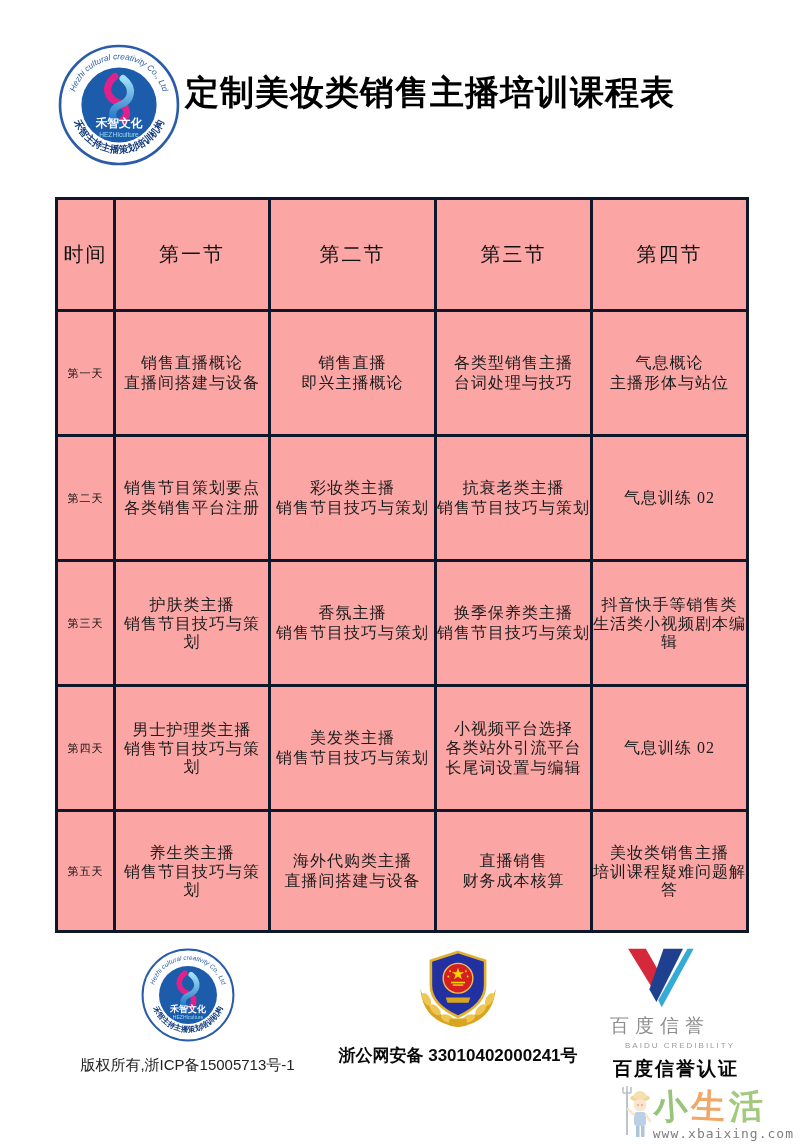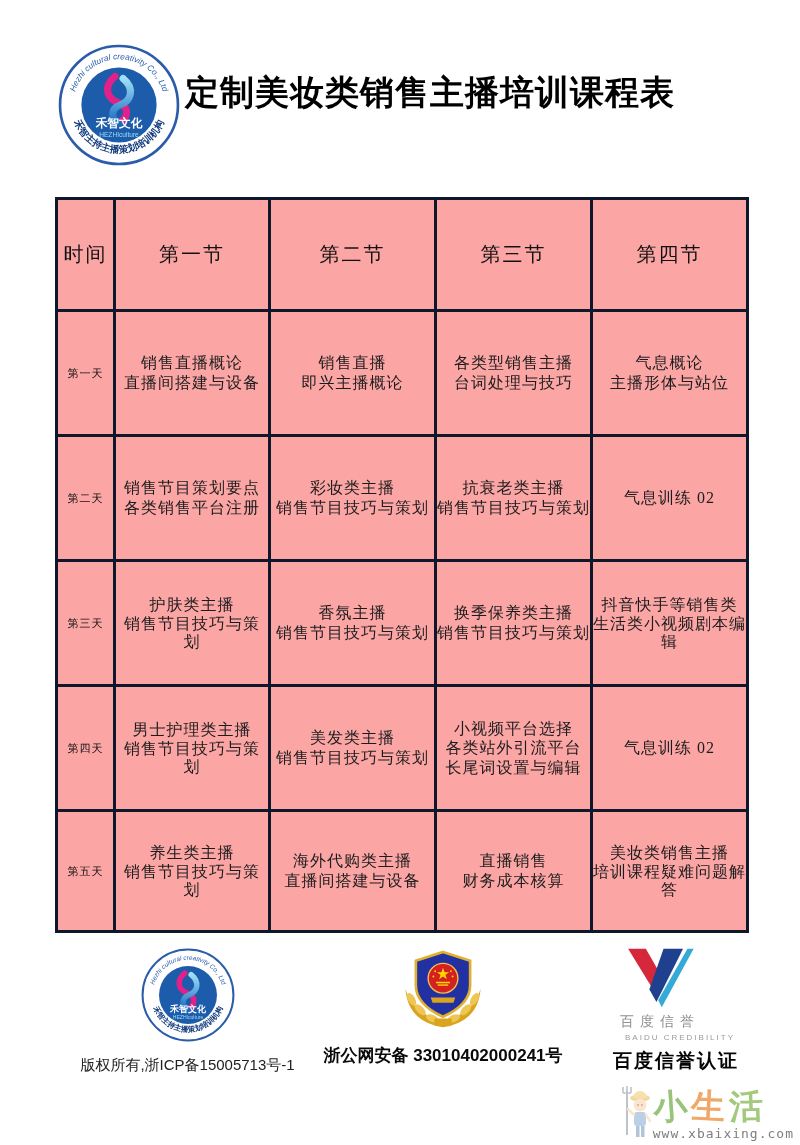--- a/index.html
+++ b/index.html
@@ -53,36 +53,36 @@
   table.schedule tbody tr:last-child { height: 121px; }
   th.col-h { font-size: 20px; color: #111111; letter-spacing: 2px; }
   td.day-cell { font-size: 11px; color: #111111; letter-spacing: 1px; }
   td.course-cell { font-size: 16px; color: #1c1c1c; }
   .cell-line { margin: 2px 0; letter-spacing: 1px; line-height: 1.1; }
 
   
   .footer { position: absolute; left: 0; top: 945px; width: 800px; height: 130px; }
   .f-col { position: absolute; display: flex; flex-direction: column; align-items: center; }
   .f-left  { left: 85px;  width: 205px; top: 3px; }
-  .f-mid   { left: 328px; width: 230px; top: 0px; }
+  .f-mid   { left: 343px; width: 230px; top: 0px; }
   .f-right { left: 585px; width: 150px; top: 2px; }
   .copyright-text {
     margin-top: 14px;
     font-family: "Liberation Sans", "DejaVu Sans", sans-serif;
     font-size: 15px; color: #222222; white-space: nowrap;
   }
   .police-record-text {
     margin-top: 15px;
     font-family: "Liberation Sans", "DejaVu Sans", sans-serif;
     font-weight: bold; font-size: 17px; color: #0a0a0a; white-space: nowrap;
   }
   .baidu-name-cn {
     margin-top: 4px;
     font-family: "Liberation Sans", "DejaVu Sans", sans-serif;
-    font-size: 14px; color: #8e8e8e; letter-spacing: 6px; white-space: nowrap;
+    font-size: 19px; color: #8e8e8e; letter-spacing: 6px; white-space: nowrap;
   }
   .baidu-name-en {
     margin-top: 2px;
     font-family: "Liberation Sans", "DejaVu Sans", sans-serif;
     font-size: 8px; color: #9a9a9a; letter-spacing: 2px; white-space: nowrap; margin-left: 40px;
   }
   .baidu-cert {
     margin-top: 6px;
     font-family: "Liberation Sans", "DejaVu Sans", sans-serif;
     font-weight: bold; font-size: 19px; color: #050505; letter-spacing: 2px; white-space: nowrap; margin-left: 32px;

